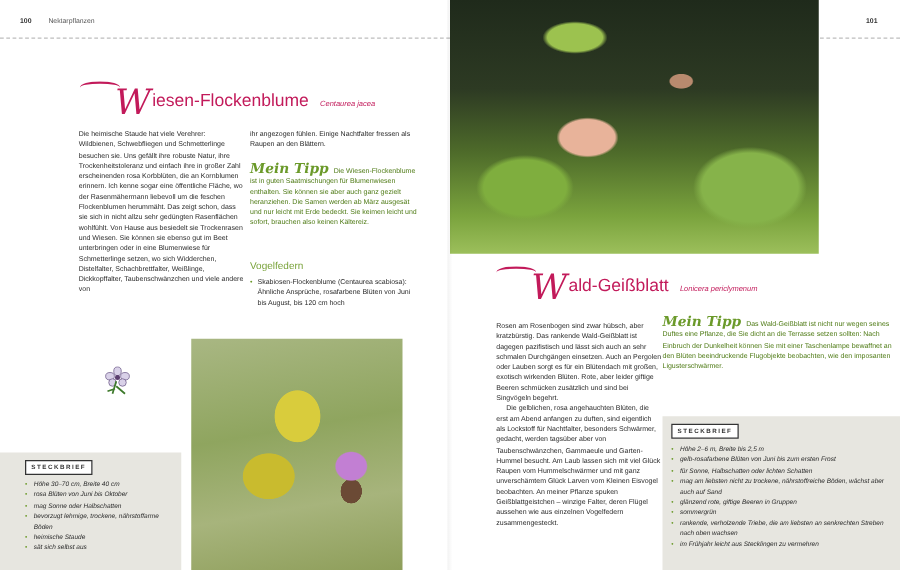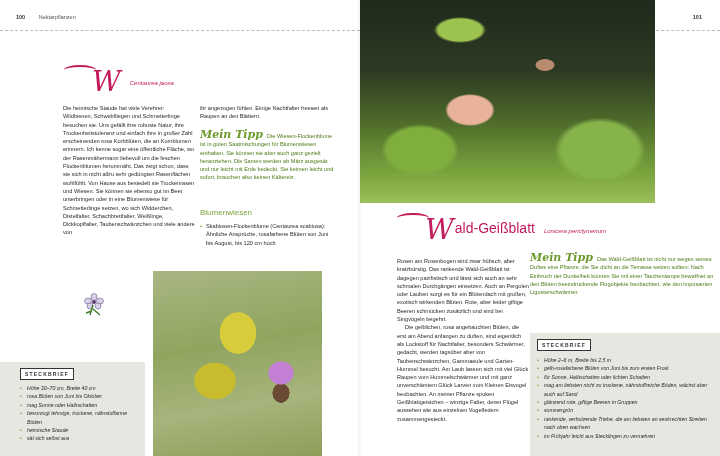--- a/index.html
+++ b/index.html
@@ -77,36 +77,37 @@
 <div class="page page-left">
   <div class="folio folio-left">
     <span class="num">100</span>
     <span class="section">Nektarpflanzen</span>
   </div>
   <div class="dash-line dash-left"></div>
 
   <div class="heading" style="left:64px; top:62px;">
     <span class="swash-tail"></span>
     <span class="swash">W</span>
+    <span class="title">iesen-Flockenblume</span>
     <span class="latin">Centaurea jacea</span>
   </div>
 
   <div class="body-text" style="left:63px; top:104px; width:132px;">
     <p>Die heimische Staude hat viele Verehrer: Wildbienen, Schwebfliegen und Schmetterlinge besuchen sie. Uns gefällt ihre robuste Natur, ihre Trockenheitstoleranz und einfach ihre in großer Zahl erscheinenden rosa Korbblüten, die an Kornblumen erinnern. Ich kenne sogar eine öffentliche Fläche, wo der Rasenmähermann liebevoll um die feschen Flockenblumen herummäht. Das zeigt schon, dass sie sich in nicht allzu sehr gedüngten Rasenflächen wohlfühlt. Von Hause aus besiedelt sie Trockenrasen und Wiesen. Sie können sie ebenso gut im Beet unterbringen oder in eine Blumenwiese für Schmetterlinge setzen, wo sich Widderchen, Distelfalter, Schachbrettfalter, Weißlinge, Dickkopffalter, Taubenschwänzchen und viele andere von</p>
   </div>
 
   <div class="body-text" style="left:200px; top:104px; width:135px;">
     <p>ihr angezogen fühlen. Einige Nachtfalter fressen als Raupen an den Blättern.</p>
   </div>
 
   <div class="tip" style="left:200px; top:131px; width:135px;">
     <span class="tip-label">Mein Tipp</span><span>Die Wiesen-Flockenblume ist in guten Saatmischungen für Blumenwiesen enthalten. Sie können sie aber auch ganz gezielt heranziehen. Die Samen werden ab März ausgesät und nur leicht mit Erde bedeckt. Sie keimen leicht und sofort, brauchen also keinen Kältereiz.</span>
   </div>
 
-  <div class="alt-heading" style="left:200px; top:208px;">Blumenwiesen</div>
+  <div class="alt-heading" style="left:200px; top:208px;">Vogelfedern</div>
   <ul class="alt-list" style="left:200px; top:222px; width:135px;">
     <li>Skabiosen-Flockenblume (Centaurea scabiosa): Ähnliche Ansprüche, rosafarbene Blüten von Juni bis August, bis 120 cm hoch</li>
   </ul>
 
   <svg class="flower-icon" viewBox="0 0 24 26">
     <g fill="#d9d1e8" stroke="#6e5b8a" stroke-width="0.6">
       <ellipse cx="12" cy="4" rx="3" ry="3.5"></ellipse>
       <ellipse cx="6" cy="8" rx="3.5" ry="3"></ellipse>
       <ellipse cx="18" cy="8" rx="3.5" ry="3"></ellipse>
       <ellipse cx="8" cy="13" rx="3" ry="3"></ellipse>

